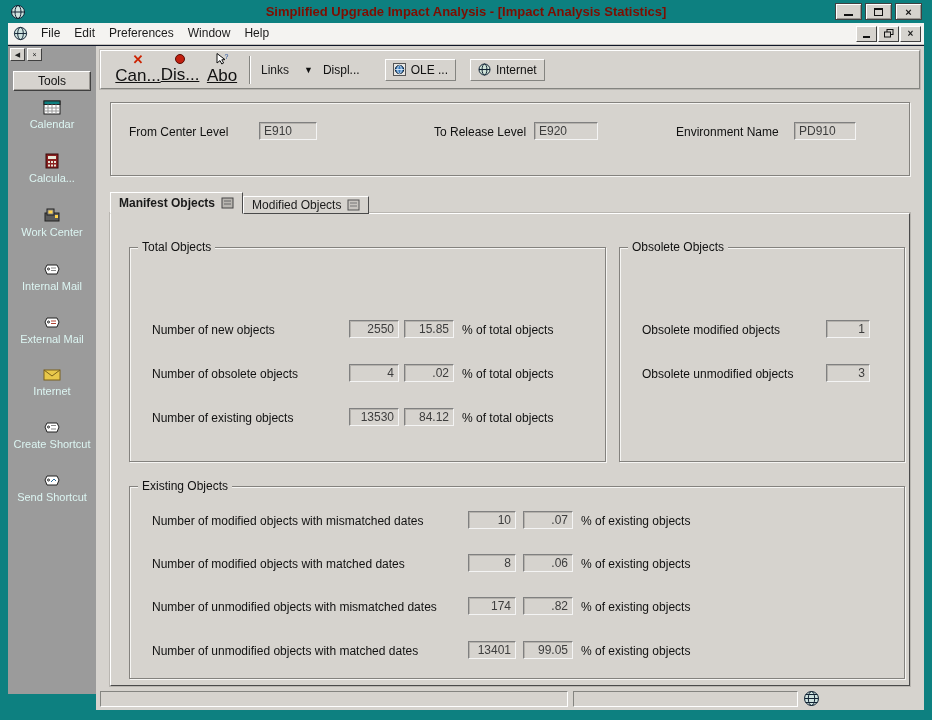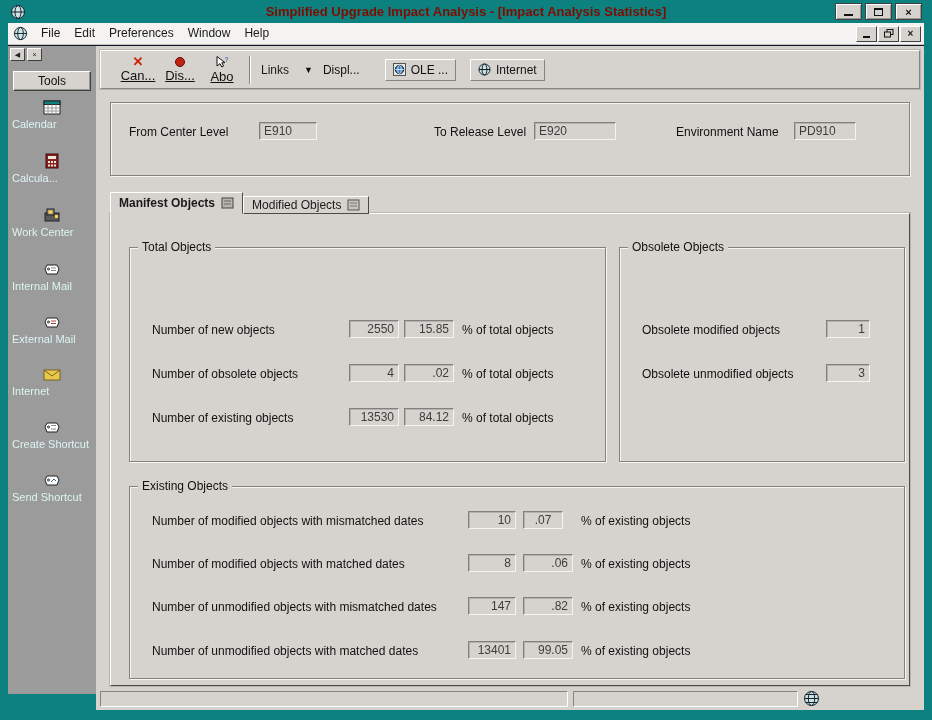--- a/index.html
+++ b/index.html
@@ -34,31 +34,31 @@
   .g-min2 { width:7px; height:2px; background:#111; margin-top:7px; }
 
   
   .body-row { position:absolute; top:23px; left:0; right:0; bottom:0; background:#0d8080; }
   
   .sidebar { position:absolute; left:0; top:0; width:88px; bottom:16px; background:#9b9b9b; overflow:hidden; }
   .dockbar { display:flex; gap:2px; padding:2px 0 0 2px; }
   .dock-btn { width:15px; height:13px; background:#d6d3ce; border:1px solid; border-color:#fff #404040 #404040 #fff; font-size:7px; display:flex; align-items:center; justify-content:center; color:#222; }
   .tools-btn { margin:10px auto 4px; width:78px; height:20px; background:#d6d3ce; border:1px solid; border-color:#fff #404040 #404040 #fff; box-shadow: inset -1px -1px 0 #9a9792; display:flex; align-items:center; justify-content:center; font-size:12px; color:#111; }
   .side-list { display:flex; flex-direction:column; align-items:center; gap:22px; margin-top:8px; }
-  .side-item { width:80px; cursor:default; }
+  .side-item { text-align:center; width:80px; cursor:default; }
   .side-item .icn { display:block; margin:0 auto 3px; }
   .side-item .side-lbl { color:#dcf5f2; font-size:11px; line-height:1.2; display:block; }
 
   
   .content { position:absolute; left:88px; right:0; top:0; bottom:0; background:#d6d3ce; }
 
   
   .toolbar { position:absolute; top:4px; left:4px; right:4px; height:39px; border:1px solid; border-color:#fff #848480 #848480 #fff; box-shadow:0 0 0 1px #b9b6b1; display:flex; align-items:center; padding-left:16px; }
   .tbtn { display:flex; flex-direction:column; align-items:center; justify-content:center; width:42px; height:34px; gap:1px; cursor:default; }
-  .tbtn .tlabel { font-size:13px; text-decoration:underline; color:#111; }
+  .tbtn .tlabel { font-size:17px; text-decoration:underline; color:#111; }
   .tsep { width:0; height:28px; border-left:1px solid #848480; border-right:1px solid #fff; margin:0 10px 0 6px; }
   .links-lbl { font-size:12px; margin-right:8px; }
   .drop-glyph { font-size:9px; color:#111; margin-right:5px; }
   .hbtn { display:flex; align-items:center; gap:5px; padding:3px 7px; margin-right:14px; font-size:12px; color:#111; cursor:default; }
   .hbtn.bordered { border:1px solid; border-color:#fff #848480 #848480 #fff; }
 
   
   .formarea { position:absolute; top:46px; left:0; right:0; bottom:22px; }
   .grp { position:absolute; border:1px solid #84827e; box-shadow:1px 1px 0 #f6f5f3, inset 1px 1px 0 #f6f5f3; }
   .grp-title { position:absolute; top:-8px; left:8px; background:#d6d3ce; padding:0 4px; font-size:12px; color:#111; white-space:nowrap; }
@@ -274,21 +274,21 @@
           <span>Internet</span>
         </div>
       </div>
 
       <div class="formarea">
 
         <div class="grp hdr-group">
           <span class="lbl" style="left:18px; top:22px;">From Center Level</span>
           <span class="fld left" style="left:148px; top:19px; width:58px;">E910</span>
           <span class="lbl" style="left:323px; top:22px;">To Release Level</span>
-          <span class="fld left" style="left:423px; top:19px; width:82px;">E920</span>
+          <span class="fld left" style="left:423px; top:19px; width:64px;">E920</span>
           <span class="lbl" style="left:565px; top:22px;">Environment Name</span>
           <span class="fld left" style="left:683px; top:19px; width:62px;">PD910</span>
         </div>
 
         <div class="tabs">
           <div class="tab active">
             <span>Manifest Objects</span>
             <svg width="13" height="12" viewBox="0 0 13 12">
               <rect x="1" y="1" width="11" height="10" fill="#b8b5b0" stroke="#444"></rect>
               <line x1="3" y1="4" x2="10" y2="4" stroke="#666"></line>
@@ -346,34 +346,34 @@
               <span class="fld" style="left:206px; width:44px; top:0;">3</span>
             </div>
           </div>
 
           <div class="grp" style="left:18px; top:272px; width:776px; height:193px;">
             <span class="grp-title">Existing Objects</span>
 
             <div class="srow" style="top:24px;">
               <span class="lbl" style="left:22px;">Number of modified objects with mismatched dates</span>
               <span class="fld" style="left:338px; width:48px; top:0;">10</span>
-              <span class="fld" style="left:393px; width:40px; top:0;text-align:center;">.07</span>
+              <span class="fld" style="left:393px; width:50px; top:0;">.07</span>
               <span class="sfx" style="left:451px;">% of existing objects</span>
             </div>
 
             <div class="srow" style="top:67px;">
               <span class="lbl" style="left:22px;">Number of modified objects with matched dates</span>
               <span class="fld" style="left:338px; width:48px; top:0;">8</span>
               <span class="fld" style="left:393px; width:50px; top:0;">.06</span>
               <span class="sfx" style="left:451px;">% of existing objects</span>
             </div>
 
             <div class="srow" style="top:110px;">
               <span class="lbl" style="left:22px;">Number of unmodified objects with mismatched dates</span>
-              <span class="fld" style="left:338px; width:48px; top:0;">147</span>
+              <span class="fld" style="left:338px; width:48px; top:0;">174</span>
               <span class="fld" style="left:393px; width:50px; top:0;">.82</span>
               <span class="sfx" style="left:451px;">% of existing objects</span>
             </div>
 
             <div class="srow" style="top:154px;">
               <span class="lbl" style="left:22px;">Number of unmodified objects with matched dates</span>
               <span class="fld" style="left:338px; width:48px; top:0;">13401</span>
               <span class="fld" style="left:393px; width:50px; top:0;">99.05</span>
               <span class="sfx" style="left:451px;">% of existing objects</span>
             </div>

